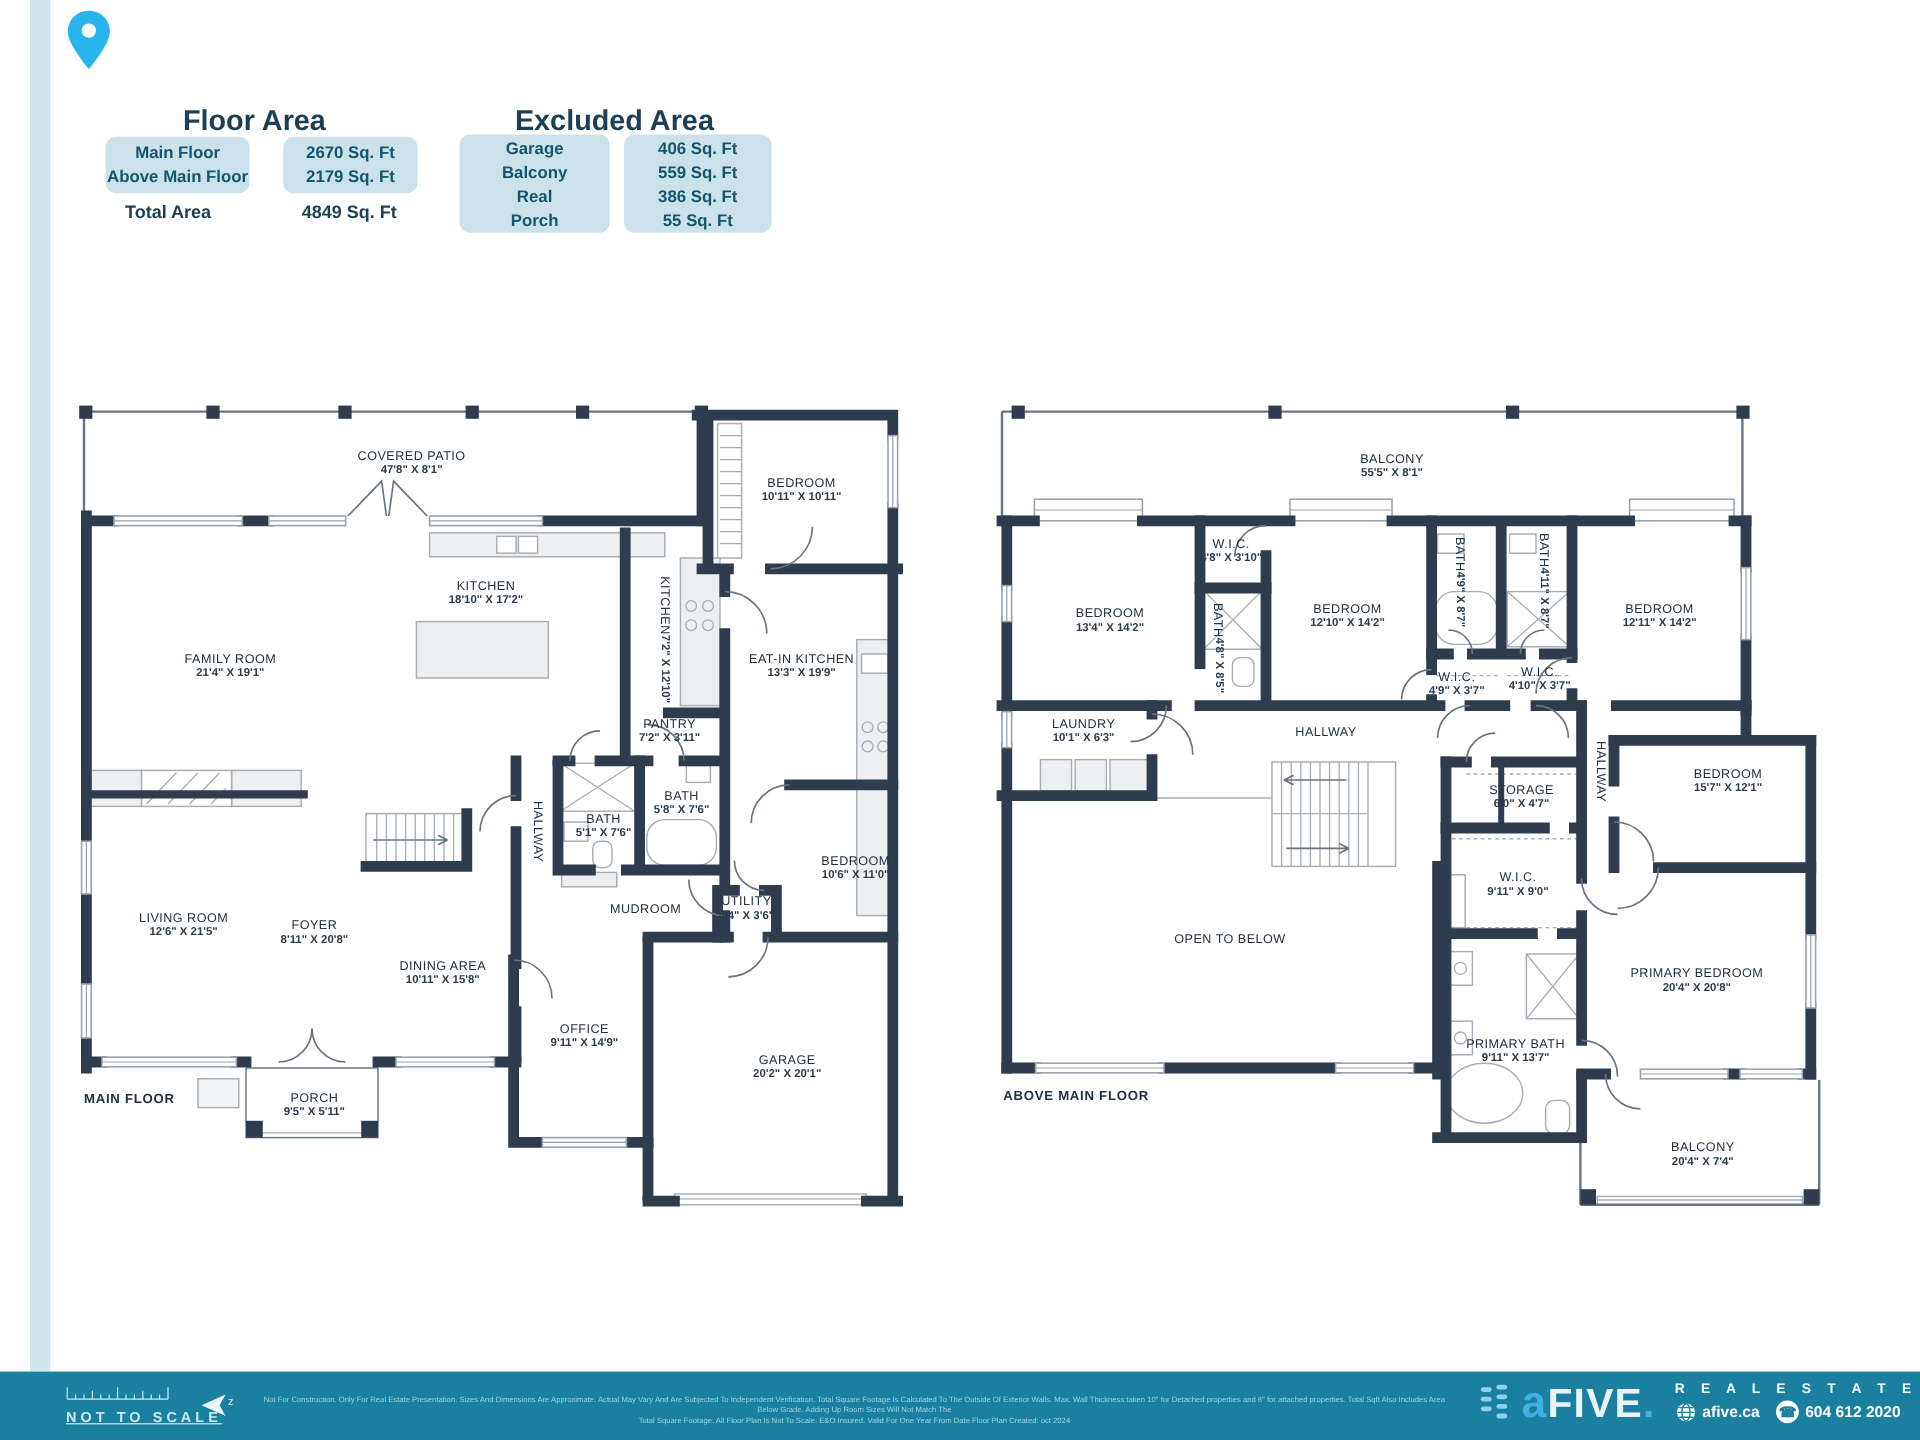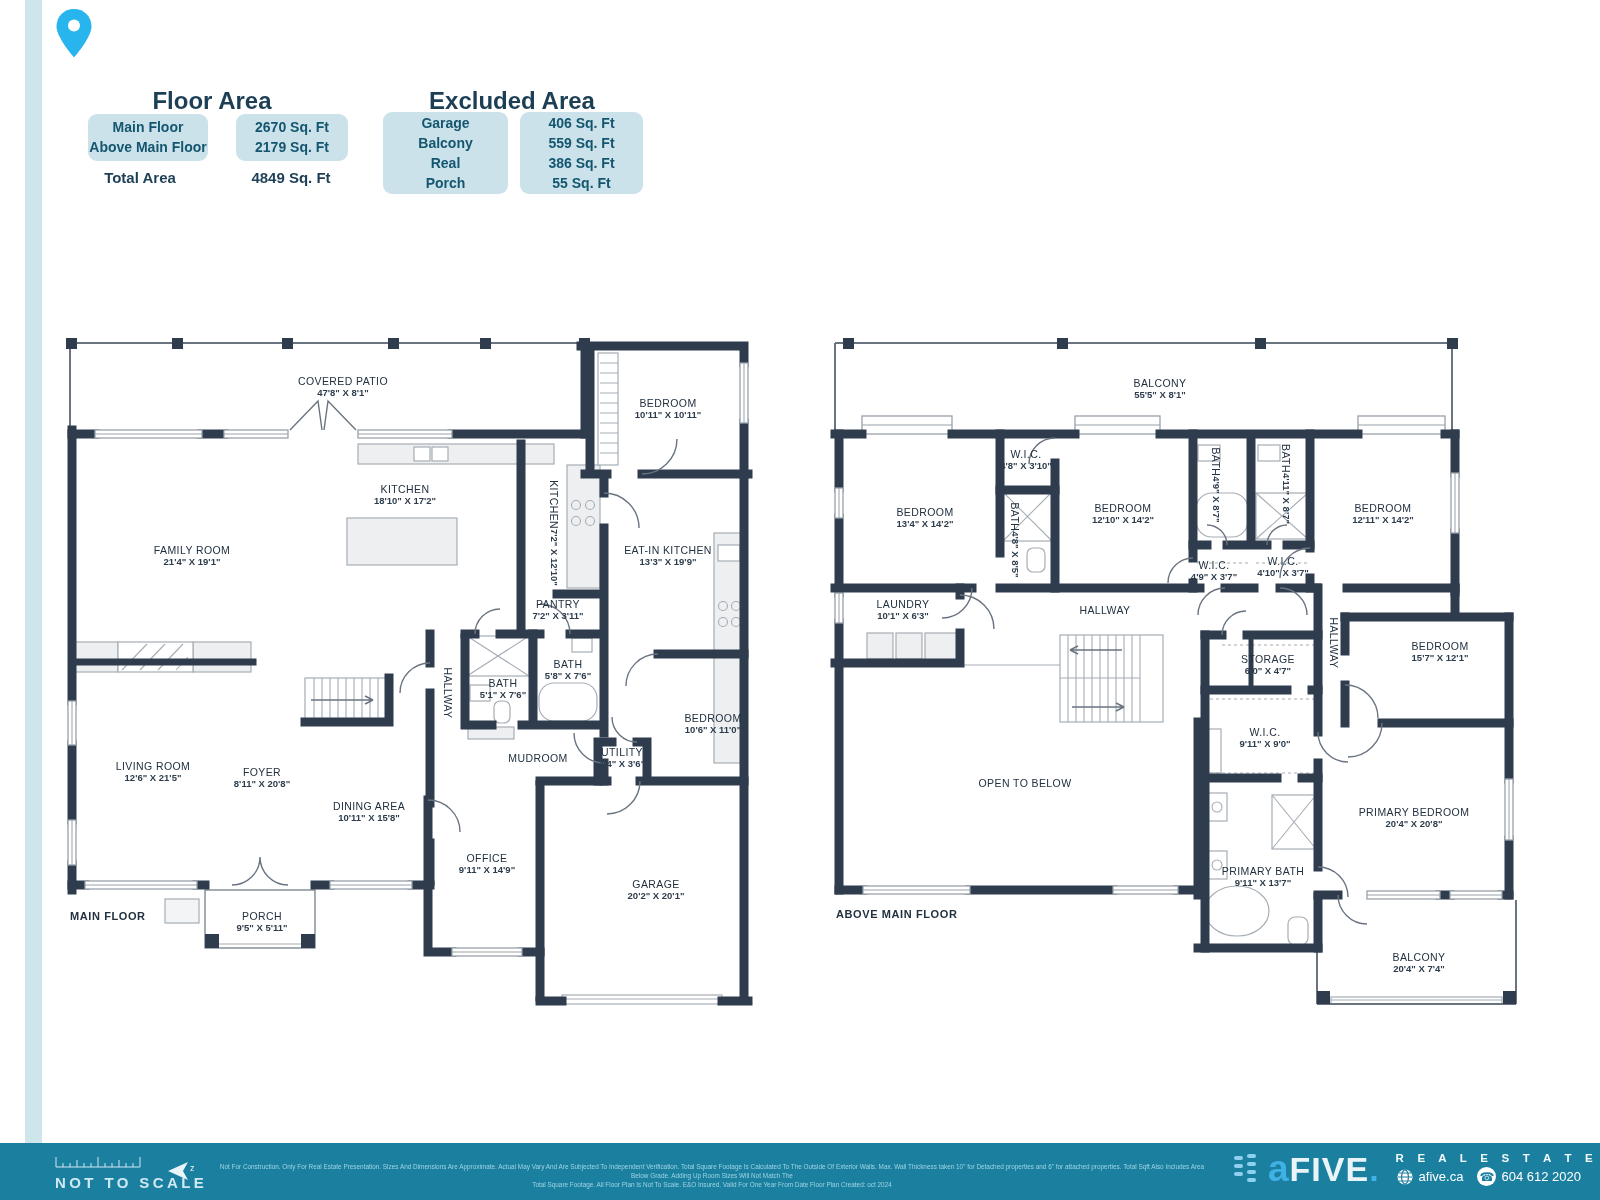--- a/index.html
+++ b/index.html
@@ -19,31 +19,31 @@
   .plan svg{position:absolute;left:0;top:0;}
   .rl{position:absolute;transform:translate(-50%,-50%);text-align:center;color:#223140;white-space:nowrap;z-index:3;}
   .rl .n{display:block;font-size:10.5px;font-weight:400;letter-spacing:.4px;}
   .rl .d{display:block;font-size:9.5px;font-weight:600;color:#2c3c4c;}
   .rl.v{writing-mode:vertical-rl;}
   .rl.v .n,.rl.v .d{display:inline;}
   .floorlab{position:absolute;font-size:11px;font-weight:700;letter-spacing:.6px;color:#223140;z-index:3;}
   
   .footer{position:absolute;left:0;top:1143px;width:1600px;height:57px;background:#1b7f9f;}
   .nts{position:absolute;left:55px;top:11px;color:#cfe9f2;text-align:left;}
-  .nts .t{font-size:15px;letter-spacing:3.4px;margin-top:2px;font-weight:600;}
+  .nts .t{font-size:12px;letter-spacing:3.4px;margin-top:2px;font-weight:600;text-decoration:underline;}
   .north{position:absolute;left:166px;top:16px;color:#e8f5fa;}
   .disc{position:absolute;left:212px;top:19px;width:1000px;color:#9ed4e4;font-size:6.4px;line-height:9px;text-align:center;}
   .brandwrap{position:absolute;left:1232px;top:5px;display:flex;align-items:center;gap:10px;}
   .brandtxt{font-weight:800;font-size:34px;color:#e9f4f9;letter-spacing:1px;display:flex;align-items:baseline;}
   .brandtxt .a{color:#3fb1e5;font-size:37px;}
   .brandtxt .dot{color:#3fb1e5;}
   .brandcol{display:flex;flex-direction:column;gap:3px;margin-left:6px;}
   .tagline{color:#f2fafc;font-size:11.5px;font-weight:700;letter-spacing:5.2px;white-space:nowrap;}
   .contact{display:flex;align-items:center;gap:14px;}
-  .site,.phone{color:#ffffff;font-weight:400;font-size:13px;display:flex;align-items:center;gap:5px;}
+  .site,.phone{color:#ffffff;font-weight:700;font-size:13px;display:flex;align-items:center;gap:5px;}
   .pcirc{width:19px;height:19px;border-radius:50%;background:#fff;color:#1b7f9f;font-size:12px;
          display:flex;align-items:center;justify-content:center;}
 </style>
 </head>
 <body>
 
 <div class="page">
   <div class="stripe"></div>
 
   <div class="pin">

